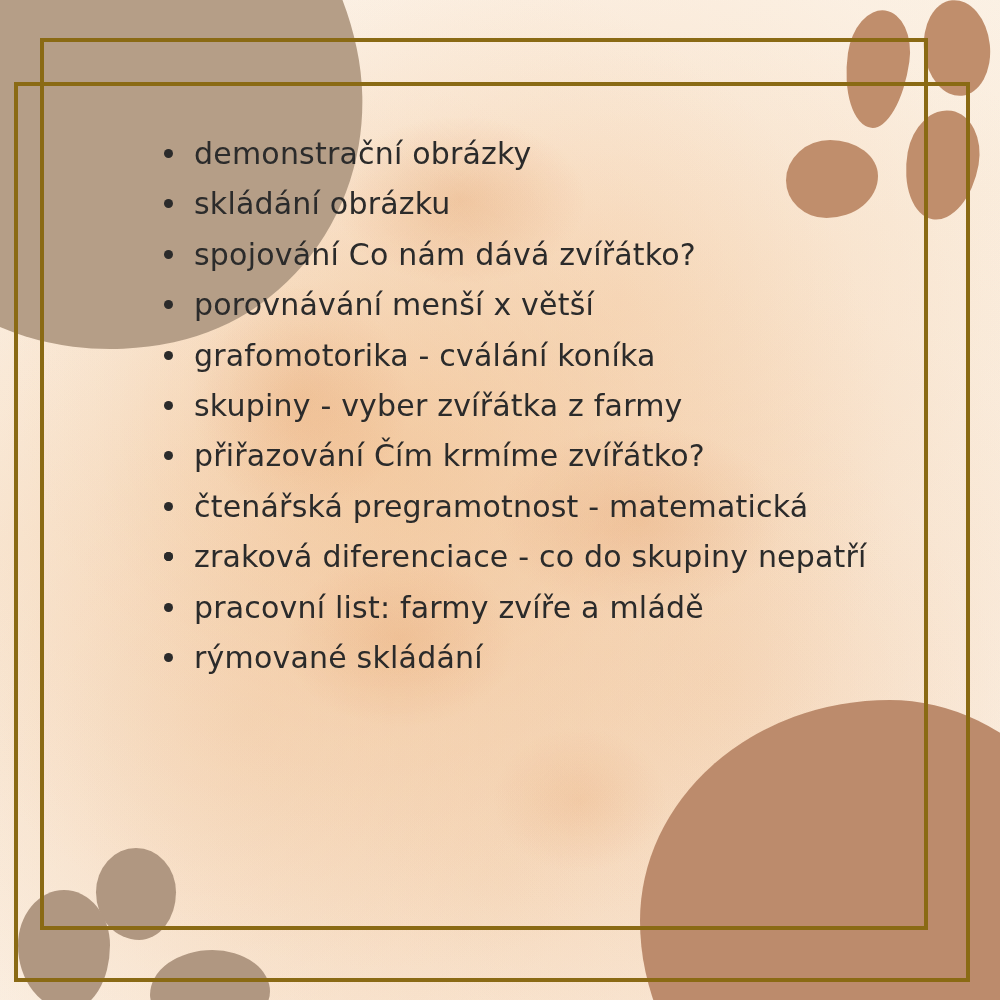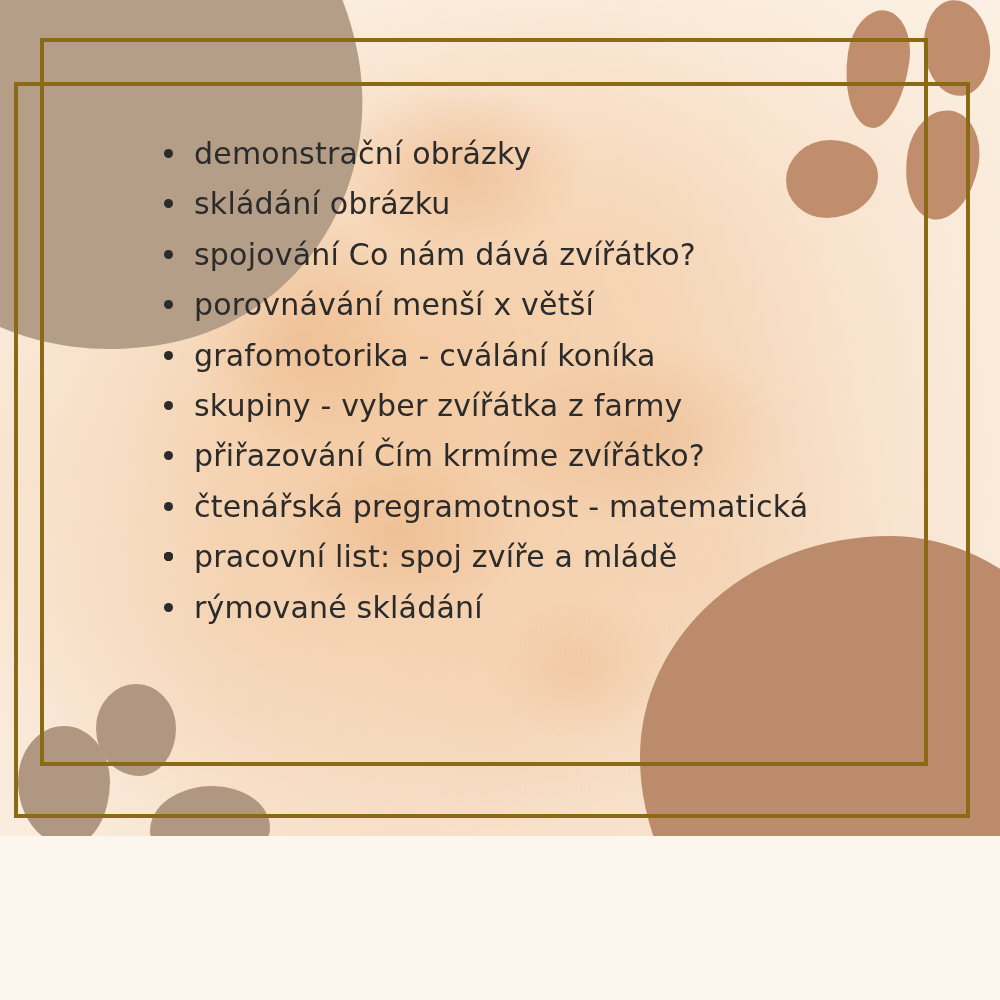--- a/index.html
+++ b/index.html
@@ -9,21 +9,21 @@
     height: 1000px;
     overflow: hidden;
   }
   body {
     font-family: "Liberation Sans", sans-serif;
     background: #fdf6ee;
   }
   .poster {
     position: relative;
     width: 1000px;
-    height: 836px;
+    height: 1000px;
     overflow: hidden;
     background: #fde047;
   }
   
   .wash {
     position: absolute;
     inset: 0;
     background:
       radial-gradient(circle at 38% 46%, rgba(240,186,133,0.55) 0%, rgba(240,186,133,0.18) 34%, rgba(253,245,236,0) 62%),
       radial-gradient(circle at 62% 30%, rgba(244,201,160,0.45) 0%, rgba(244,201,160,0.10) 40%, rgba(253,245,236,0) 66%),
@@ -143,19 +143,19 @@
     <ul class="list">
       <li><span class="bullet"></span><span>demonstrační obrázky</span></li>
       <li><span class="bullet"></span><span>skládání obrázku</span></li>
       <li><span class="bullet"></span><span>spojování Co nám dává zvířátko?</span></li>
       <li><span class="bullet"></span><span>porovnávání menší x větší</span></li>
       <li><span class="bullet"></span><span>grafomotorika - cválání koníka</span></li>
       <li><span class="bullet"></span><span>skupiny - vyber zvířátka z farmy</span></li>
       <li><span class="bullet"></span><span>přiřazování Čím krmíme zvířátko?</span></li>
       <li><span class="bullet"></span><span>čtenářská pregramotnost - matematická</span></li>
       <li><span class="bullet"></span></li>
-      <li><span class="bullet"></span></li>
-      <li><span class="bullet"></span><span>pracovní list: spoj zvíře a mládě</span></li>
+      <li><span class="bullet"></span><span>zraková diferenciace - co do skupiny nepatří</span></li>
+      <li><span class="bullet"></span><span>pracovní list: farmy zvíře a mládě</span></li>
       <li><span class="bullet"></span><span>rýmované skládání</span></li>
     </ul>
   </div>
 
 </div>
 
 </body></html>

